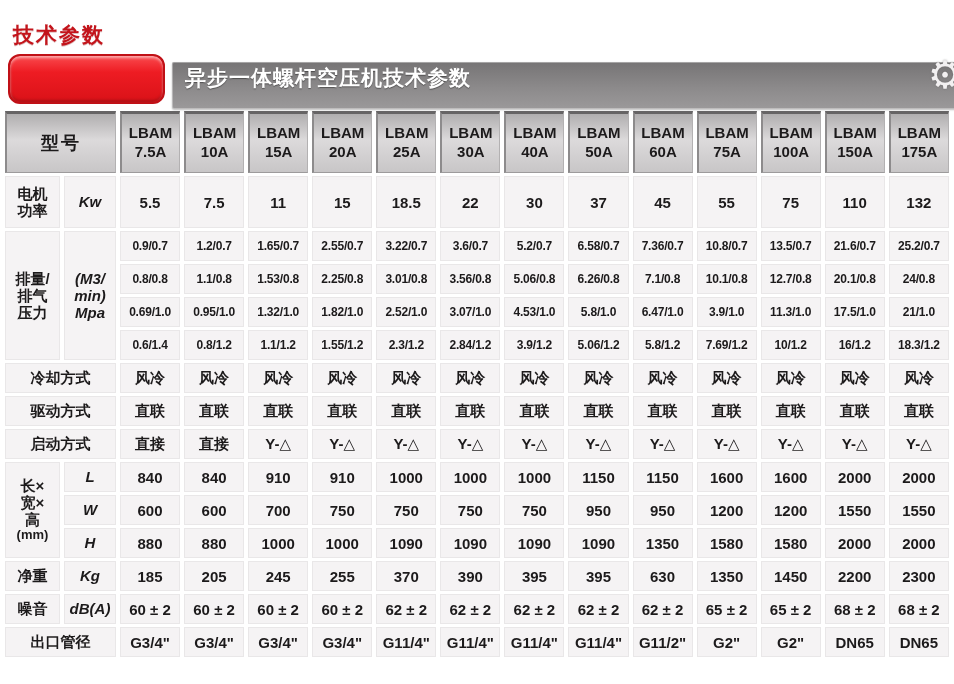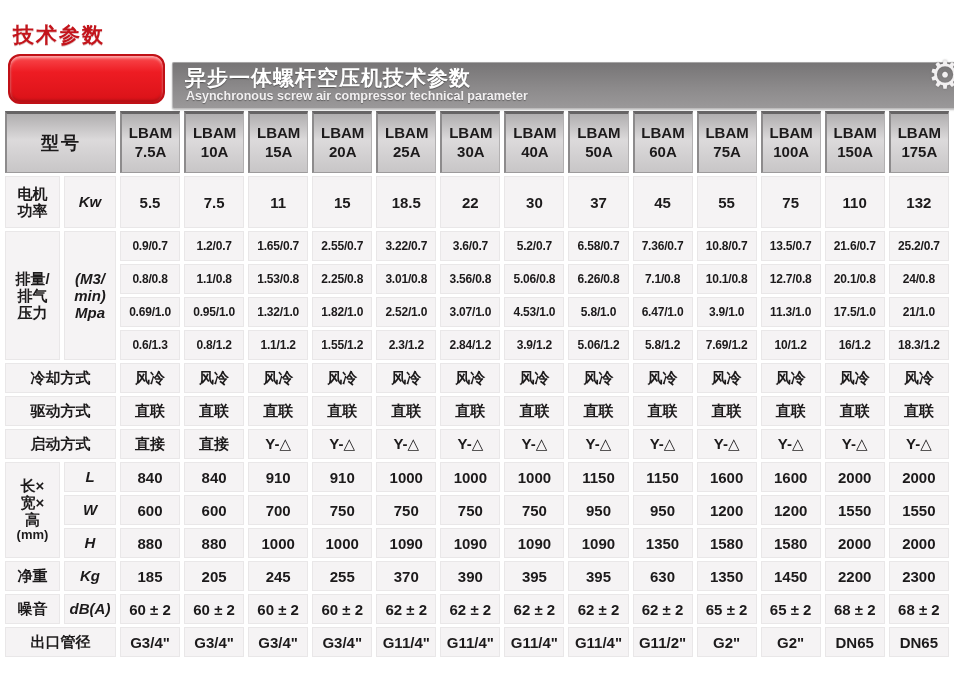--- a/index.html
+++ b/index.html
@@ -67,21 +67,20 @@
 </head>
 <body>
 
 <div class="page">
   <div class="title">技术参数</div>
 
   <div class="redbox"></div>
 
   <div class="banner">
     <div class="bz">异步一体螺杆空压机技术参数</div>
-    <div class="be">Asynchronous screw air compressor technical parameter</div>
     <div class="gears">
       <span class="g1">⚙</span>
       <span class="g2">⚙</span>
       <span class="g3">⚙</span>
     </div>
   </div>
 
   <div class="tablewrap">
     <table id="spec-grid">
       <colgroup>
@@ -182,21 +181,21 @@
             <td class="v disp">3.07/1.0</td>
             <td class="v disp">4.53/1.0</td>
             <td class="v disp">5.8/1.0</td>
             <td class="v disp">6.47/1.0</td>
             <td class="v disp">3.9/1.0</td>
             <td class="v disp">11.3/1.0</td>
             <td class="v disp">17.5/1.0</td>
             <td class="v disp">21/1.0</td>
           </tr>
           <tr>
-            <td class="v disp">0.6/1.3</td>
+            <td class="v disp">0.6/1.4</td>
             <td class="v disp">0.8/1.2</td>
             <td class="v disp">1.1/1.2</td>
             <td class="v disp">1.55/1.2</td>
             <td class="v disp">2.3/1.2</td>
             <td class="v disp">2.84/1.2</td>
             <td class="v disp">3.9/1.2</td>
             <td class="v disp">5.06/1.2</td>
             <td class="v disp">5.8/1.2</td>
             <td class="v disp">7.69/1.2</td>
             <td class="v disp">10/1.2</td>

